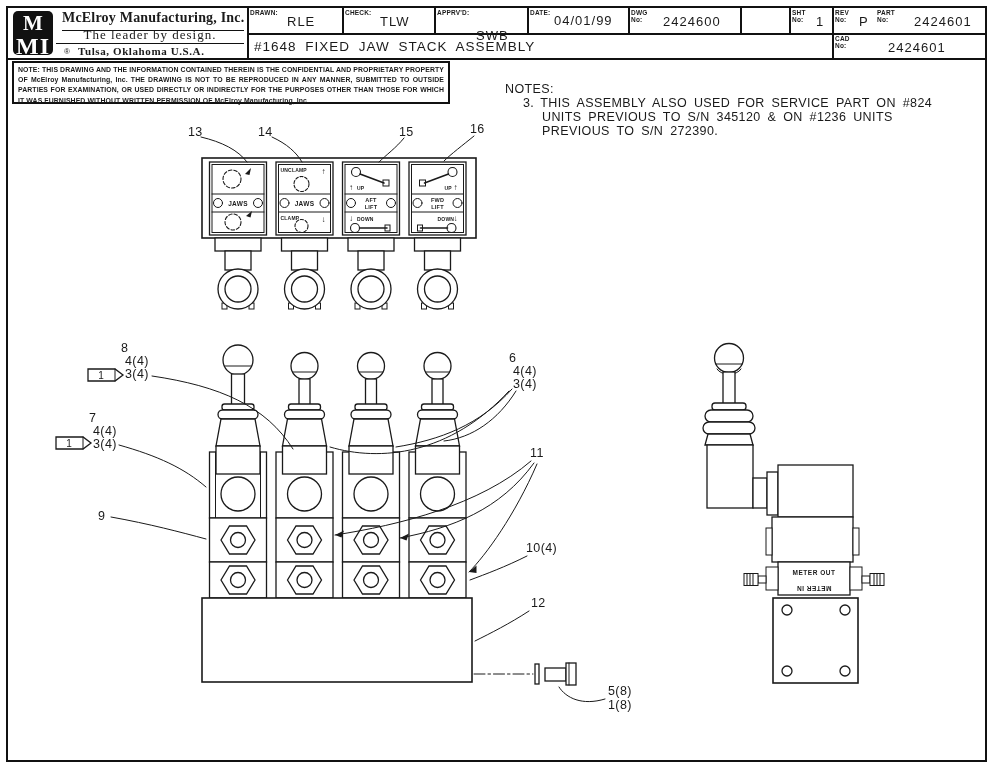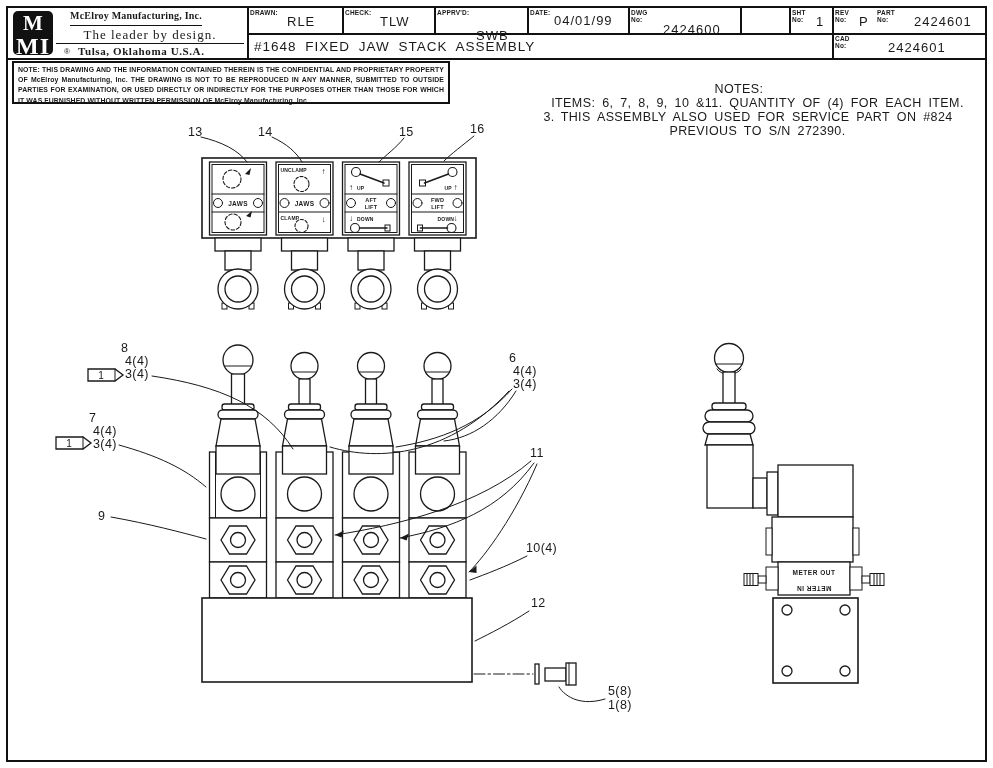--- a/index.html
+++ b/index.html
@@ -11,33 +11,33 @@
   .tb .vline{position:absolute;top:0;bottom:0;width:0;border-left:2px solid #111;}
   .tb .vline.r1{bottom:25px;}
   .tb .hline{position:absolute;left:239px;right:0;top:25px;height:0;border-top:2px solid #111;}
   .cell-label{position:absolute;font-size:6.5px;font-weight:bold;letter-spacing:.2px;line-height:1.15;}
   .cell-val{position:absolute;font-size:13px;letter-spacing:1px;}
   
   .logo-box{position:absolute;left:5px;top:3px;width:40px;height:44px;background:#111;border-radius:5px;
             color:#fff;font-family:"Liberation Serif",serif;font-weight:bold;text-align:center;line-height:1;}
   .logo-box .l1{font-size:21px;margin-top:2px;}
   .logo-box .l2{font-size:24px;letter-spacing:1px;font-family:Liberation Serif, serif;}
-  .company{position:absolute;left:62px;top:2px;font-family:"Liberation Serif",serif;font-weight:bold;font-size:10px;
+  .company{position:absolute;left:54px;top:2px;font-family:"Liberation Serif",serif;font-weight:bold;font-size:14px;
            border-bottom:1.5px solid #111;padding-bottom:4px;letter-spacing:.2px;}
   .tagline{position:absolute;left:50px;top:19px;width:184px;text-align:center;font-family:"Liberation Serif",serif;
            font-size:13px;letter-spacing:1px;}
   .tb-taglinerule{position:absolute;left:48px;top:35px;width:188px;border-top:1.5px solid #111;}
   .regmark{position:absolute;left:56px;top:39px;font-size:8px;}
   .location{position:absolute;left:70px;top:37px;font-family:Liberation Serif, serif;font-weight:bold;font-size:11px;letter-spacing:.6px;}
   
   .conf{position:absolute;left:12px;top:61px;width:438px;height:43px;border:2px solid #111;box-sizing:border-box;
         padding:2px 4px;font-size:6.9px;line-height:1.48;text-align:justify;letter-spacing:.1px;font-weight:bold;}
   
   .notes{position:absolute;left:505px;top:82px;width:468px;font-size:12.5px;letter-spacing:.4px;word-spacing:3px;line-height:1.12;}
-  .notes .nline{white-space:nowrap;text-align:center;}
+  .notes .nline{white-space:nowrap;}
   .ind1{padding-left:18px;}
   .ind2{padding-left:37px;}
   .num{padding-right:6px;}
   svg text{font-family:"Liberation Sans",sans-serif;fill:#1a1a1a;}
   .callout{font-size:12.5px;letter-spacing:.4px;}
   .flagtxt{font-size:10px;}
   .platelabel{font-size:5px;font-weight:bold;letter-spacing:.2px;}
   .platemid{font-size:6.5px;font-weight:bold;letter-spacing:.3px;}
   .platemid2{font-size:5.5px;font-weight:bold;letter-spacing:.2px;}
   .metertxt{font-size:6.5px;font-weight:bold;letter-spacing:.5px;}
@@ -75,21 +75,21 @@
     <div class="cell-label" style="left:337px;top:1px">CHECK:</div>
     <div class="cell-val" style="left:372px;top:6px">TLW</div>
     <div class="cell-label" style="left:429px;top:1px">APPRV'D:</div>
     <div class="cell-val" style="left:468px;top:20px">SWB</div>
     <div class="cell-label" style="left:522px;top:1px">DATE:</div>
     <div class="cell-val" style="left:546px;top:5px">04/01/99</div>
     <div class="cell-label" style="left:623px;top:1px">
       <span>DWG</span><br>
       <span>No:</span>
     </div>
-    <div class="cell-val" style="left:655px;top:14px">2424600</div>
+    <div class="cell-val" style="left:655px;top:6px">2424600</div>
     <div class="cell-label" style="left:784px;top:1px">
       <span>SHT</span><br>
       <span>No:</span>
     </div>
     <div class="cell-val" style="left:808px;top:6px">1</div>
     <div class="cell-label" style="left:827px;top:1px">
       <span>REV</span><br>
       <span>No:</span>
     </div>
     <div class="cell-val" style="left:851px;top:6px">P</div>
@@ -104,22 +104,22 @@
       <span>CAD</span><br>
       <span>No:</span>
     </div>
     <div class="cell-val" style="left:880px;top:32px">2424601</div>
   </div>
 
   <div class="conf">NOTE: THIS DRAWING AND THE INFORMATION CONTAINED THEREIN IS THE CONFIDENTIAL AND PROPRIETARY PROPERTY OF McElroy Manufacturing, Inc. THE DRAWING IS NOT TO BE REPRODUCED IN ANY MANNER, SUBMITTED TO OUTSIDE PARTIES FOR EXAMINATION, OR USED DIRECTLY OR INDIRECTLY FOR THE PURPOSES OTHER THAN THOSE FOR WHICH IT WAS FURNISHED WITHOUT WRITTEN PERMISSION OF McElroy Manufacturing, Inc.</div>
 
   <div class="notes">
     <div class="nline">NOTES:</div>
-    <div class="nline ind2">ITEMS: 6, 7, 8, 9, 10 &amp;11. QUANTITY OF (4) FOR EACH ITEM.</div>
     <div class="nline ind1"><span class="num">3.</span><span>THIS ASSEMBLY ALSO USED FOR SERVICE PART ON #824</span></div>
+    <div class="nline ind2">UNITS PREVIOUS TO S/N 345120 &amp; ON #1236 UNITS</div>
     <div class="nline ind2">PREVIOUS TO S/N 272390.</div>
   </div>
 
   <svg width="993" height="768" viewBox="0 0 993 768" style="position:absolute;left:0;top:0">
     <g fill="none" stroke="#1a1a1a" stroke-width="1.3" stroke-linecap="round">
 
       <g>
         <rect x="202" y="158" width="274" height="80" fill="#fff" stroke-width="1.6"></rect>
 
         <g>

